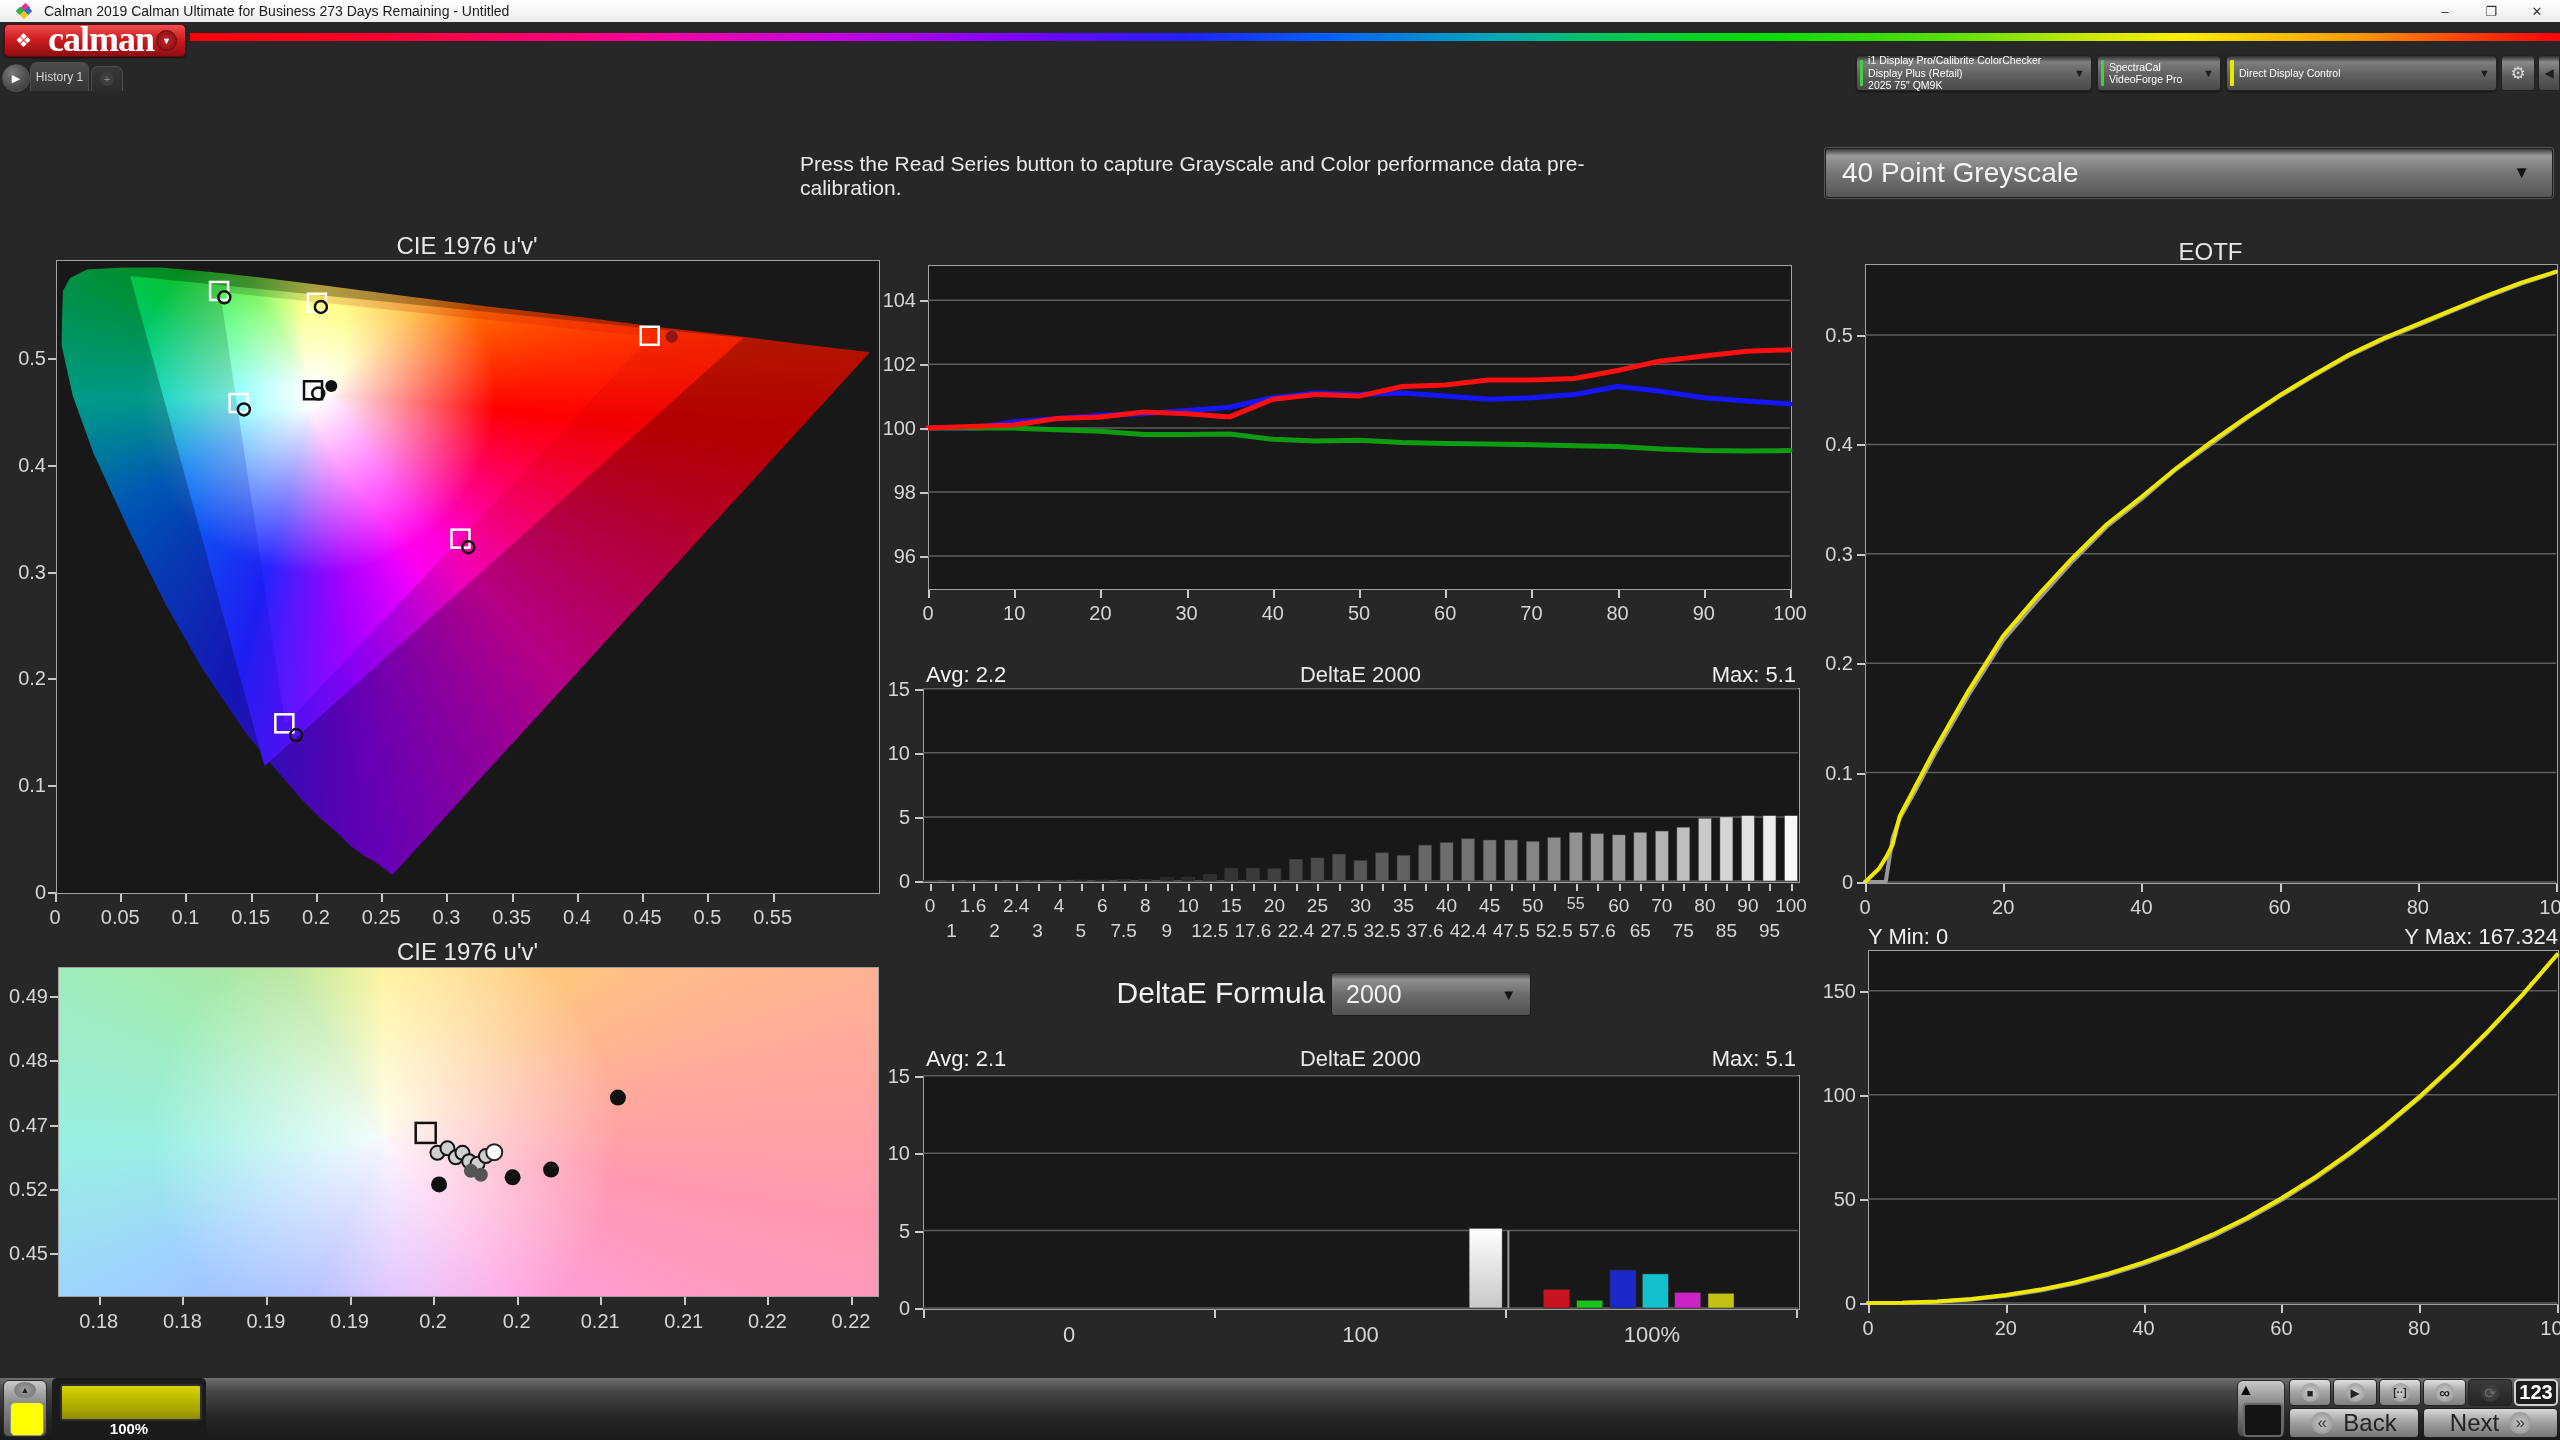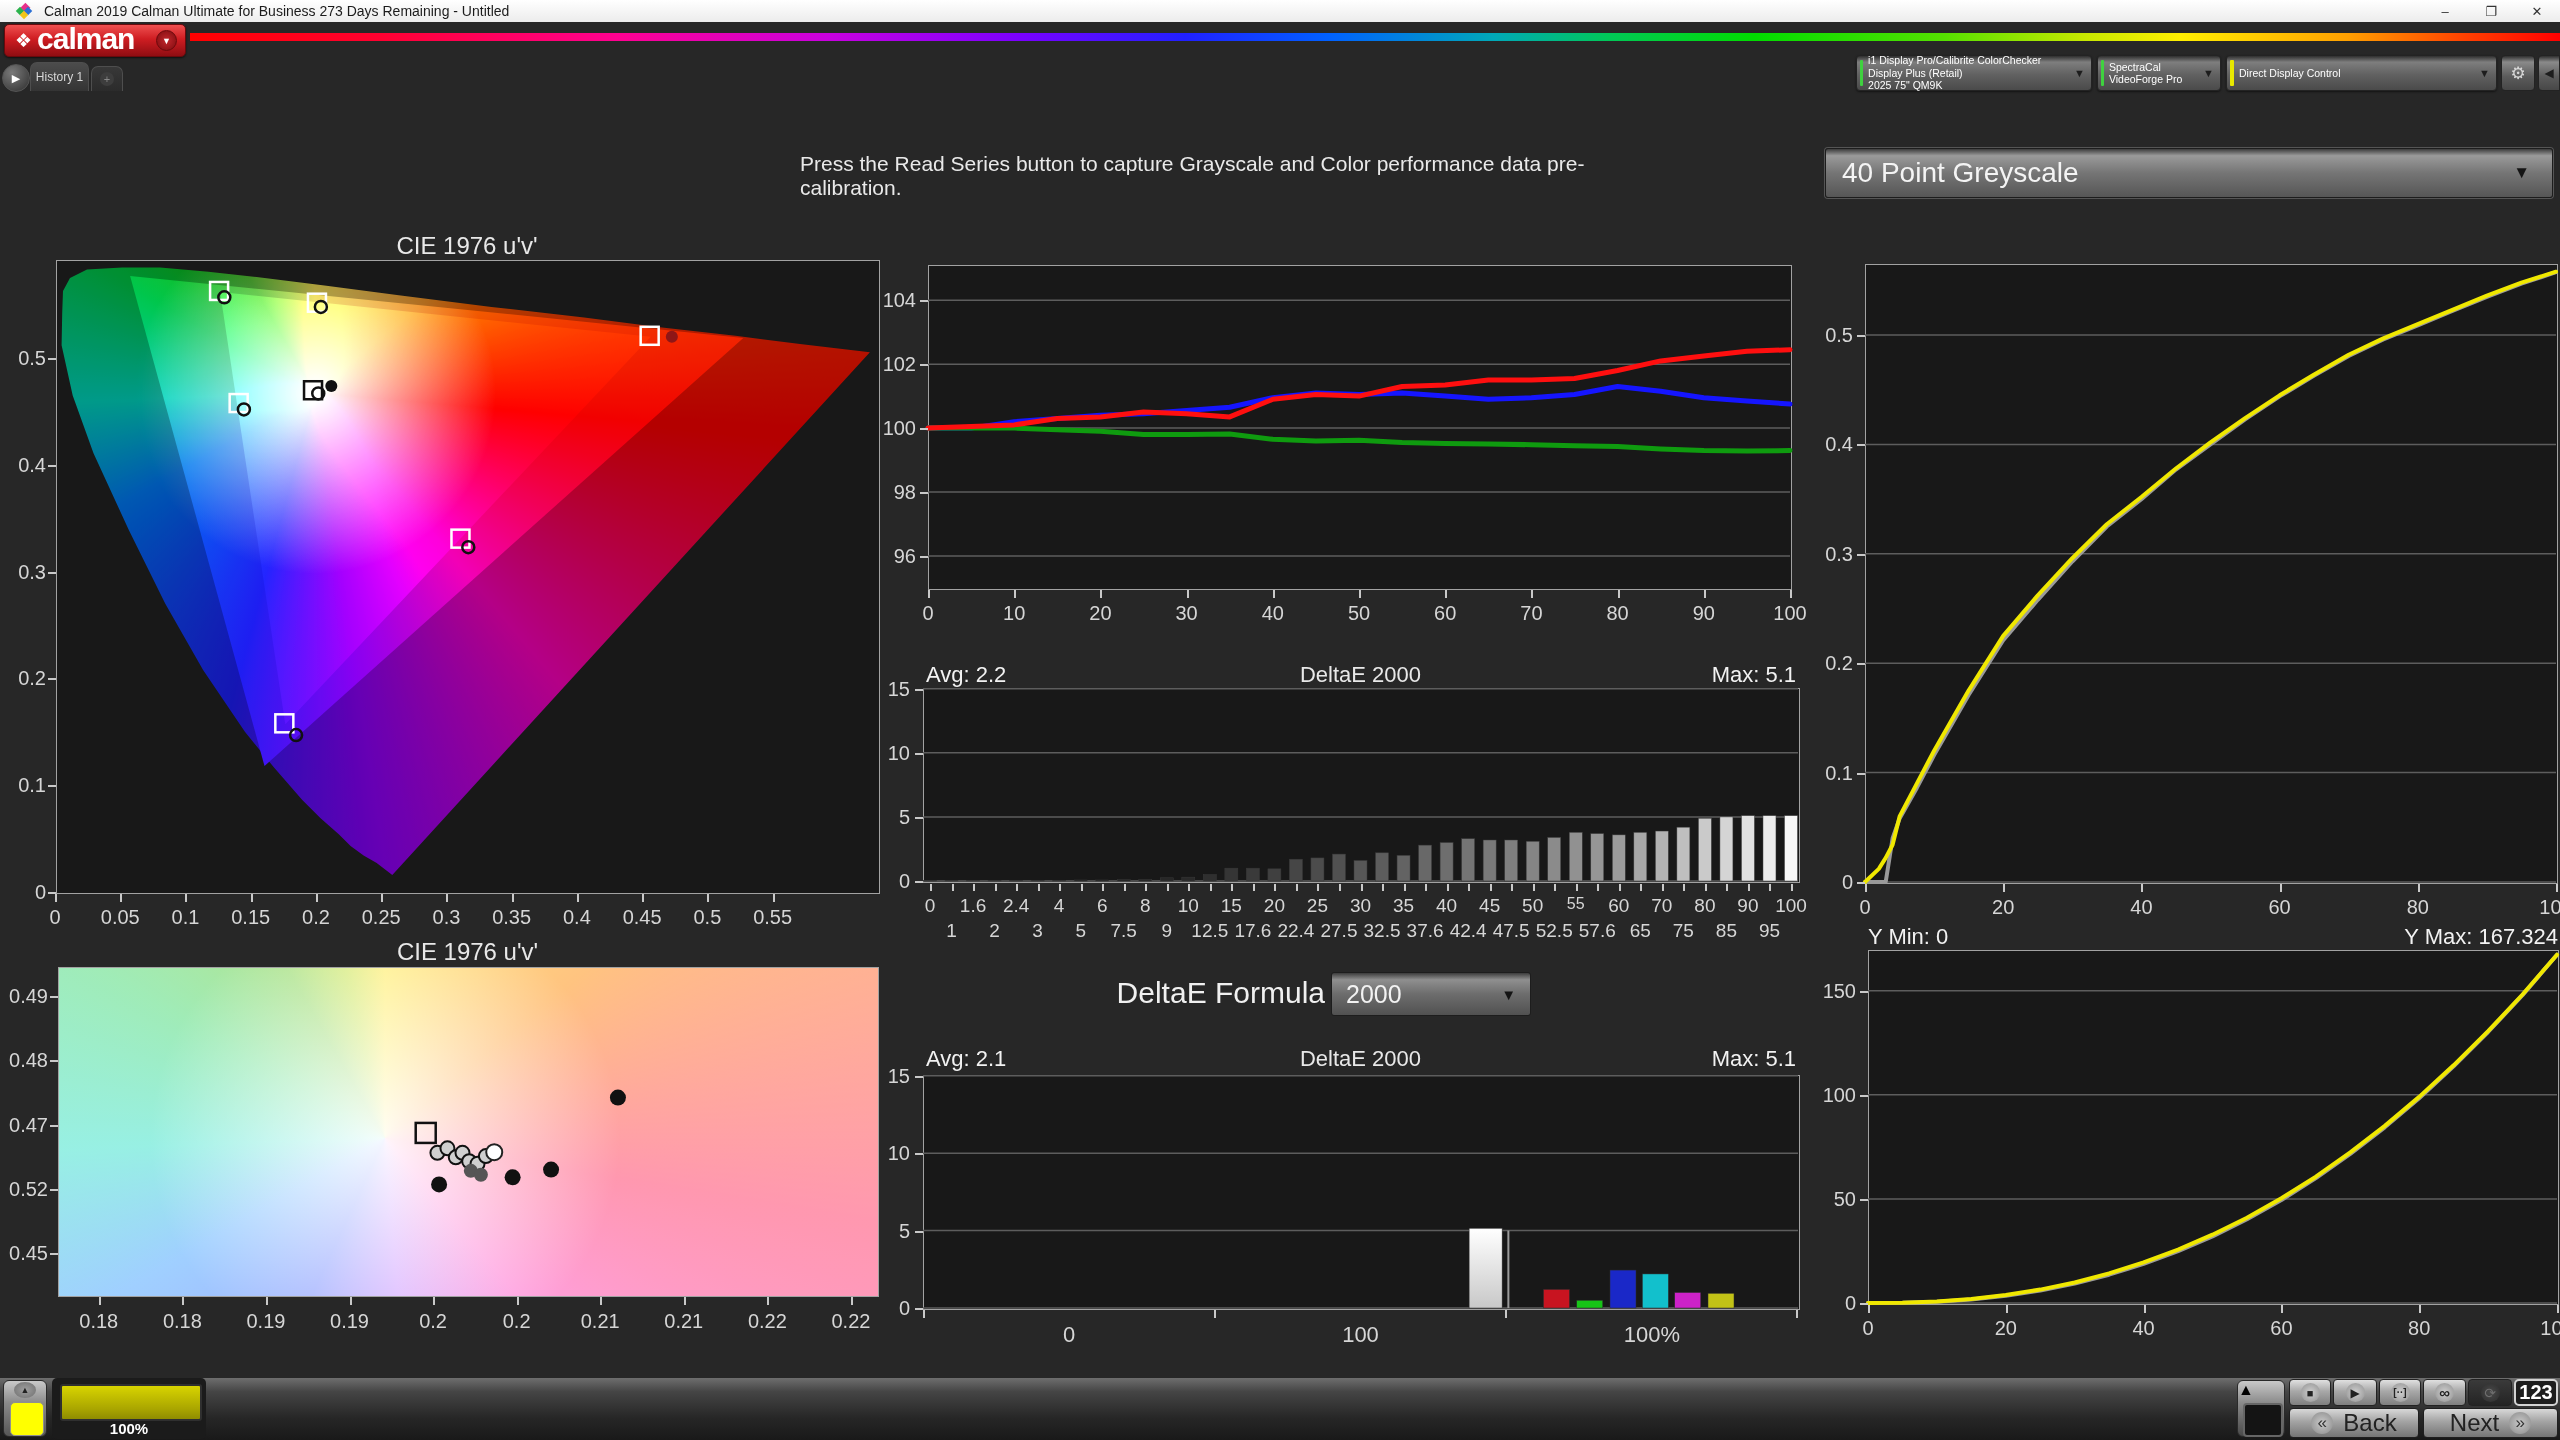--- a/index.html
+++ b/index.html
@@ -10,21 +10,21 @@
             color:#1b1b1b;font-size:14px;display:flex;align-items:center;}
   .titlebar .apptitle{margin-left:44px;white-space:nowrap;}
   .appicon{position:absolute;left:16px;top:3px;width:16px;height:16px;}
   .winbtns{position:absolute;right:0;top:0;height:22px;display:flex;}
   .winbtn{width:46px;height:22px;display:flex;align-items:center;justify-content:center;color:#333;font-size:13px;}
   
   .logobtn{position:absolute;left:4px;top:24px;width:180px;height:31px;border-radius:5px;
            background:linear-gradient(#ef5050 0%,#cf1d22 45%,#8f0d12 100%);border:1px solid #6a090c;
            display:flex;align-items:center;box-shadow:0 1px 2px rgba(0,0,0,.6);}
   .logobtn .glyph{color:#fff;font-size:19px;margin-left:10px;}
-  .logobtn .brand{color:#fff;font-size:30px;font-weight:bold;letter-spacing:-1px;margin-left:5px;margin-top:-3px;}
+  .logobtn .brand{color:#fff;font-size:36px;font-weight:bold;letter-spacing:-1px;margin-left:16px;margin-top:-3px;font-family:Liberation Serif, serif;}
   .logobtn .dd{margin-left:auto;margin-right:8px;width:19px;height:19px;border-radius:50%;
                background:radial-gradient(#c2272c,#7e0b0f);display:flex;align-items:center;justify-content:center;
                color:#fff;font-size:9px;border:1px solid #6a090c;}
   .rainbow{position:absolute;left:190px;top:33px;width:2370px;height:8px;
     background:linear-gradient(90deg,#ff0000 0%,#ff0030 8%,#ff0090 18%,#c800e0 27%,#7a00ff 35%,#2020ff 42%,#0060ff 48%,#00a8b8 55%,#00c855 60%,#00dc00 66%,#55e000 74%,#c8e800 80%,#ffee00 84%,#ffa000 91%,#ff4000 96%,#ff0000 100%);}
   
   .expander{position:absolute;left:2px;top:64px;width:26px;height:26px;border-radius:50%;
             background:radial-gradient(circle at 35% 30%,#7a7a7a,#2e2e2e);border:1px solid #555;
             display:flex;align-items:center;justify-content:center;color:#fff;font-size:11px;}
   .tab{position:absolute;top:62px;height:29px;border-radius:7px 7px 0 0;border:1px solid #4e4e4e;border-bottom:none;
@@ -515,20 +515,21 @@
         <div class="tickmark" style="left:17px;top:188.59136212624585px;width:8px;height:2px;"></div>
         <div class="tick" style="left:-30px;top:177.59136212624585px;width:42px;text-align:right;">5</div>
         <div class="tickmark" style="left:17px;top:111.1827242524917px;width:8px;height:2px;"></div>
         <div class="tick" style="left:-30px;top:100.1827242524917px;width:42px;text-align:right;">10</div>
         <div class="tickmark" style="left:17px;top:33.77408637873755px;width:8px;height:2px;"></div>
         <div class="tick" style="left:-30px;top:22.77408637873755px;width:42px;text-align:right;">15</div>
       </div>
   </div>
 
   <div class="chart" id="eotf" style="left:1835px;top:238px;width:725px;height:675px;">
+    <div class="chart-title" style="left:30px;top:0;width:691px;">EOTF</div>
     <div class="plotbox" id="eotf-plot" style="left:30px;top:26px;width:691px;height:618px;"></div>
     <svg id="eotf-svg" style="left:30px;top:26px;" width="691" height="618">
         <line x1="0" y1="618" x2="691" y2="618" stroke="#5d5d5d" stroke-width="1.5"></line>
         <line x1="0" y1="508.6194690265487" x2="691" y2="508.6194690265487" stroke="#5d5d5d" stroke-width="1.5"></line>
         <line x1="0" y1="399.2389380530973" x2="691" y2="399.2389380530973" stroke="#5d5d5d" stroke-width="1.5"></line>
         <line x1="0" y1="289.858407079646" x2="691" y2="289.858407079646" stroke="#5d5d5d" stroke-width="1.5"></line>
         <line x1="0" y1="180.47787610619463" x2="691" y2="180.47787610619463" stroke="#5d5d5d" stroke-width="1.5"></line>
         <line x1="0" y1="71.09734513274331" x2="691" y2="71.09734513274331" stroke="#5d5d5d" stroke-width="1.5"></line>
         <polyline points="0.0,618.0 13.8,618.0 20.7,618.0 27.6,574.2 34.6,554.6 51.8,523.9 69.1,491.1 103.6,431.0 138.2,376.3 172.8,335.8 207.3,297.5 241.8,262.5 276.4,235.2 310.9,205.6 345.5,180.5 380.1,155.3 414.6,132.4 449.2,111.6 483.7,91.9 518.3,75.5 552.8,61.3 587.4,47.0 621.9,32.8 656.4,19.7 691.0,8.2" fill="none" stroke="#9a9a9a" stroke-width="4" stroke-linejoin="round" stroke-linecap="round"></polyline>
         <polyline points="0.0,618.0 13.8,604.9 20.7,593.9 27.6,580.8 34.6,552.4 51.8,519.6 69.1,486.7 103.6,426.6 138.2,371.9 172.8,331.4 207.3,294.2 241.8,260.3 276.4,233.0 310.9,204.5 345.5,178.3 380.1,154.2 414.6,131.3 449.2,110.5 483.7,90.8 518.3,74.4 552.8,60.2 587.4,45.9 621.9,31.7 656.4,18.6 691.0,7.7" fill="none" stroke="#f0e800" stroke-width="4" stroke-linejoin="round" stroke-linecap="round"></polyline>

